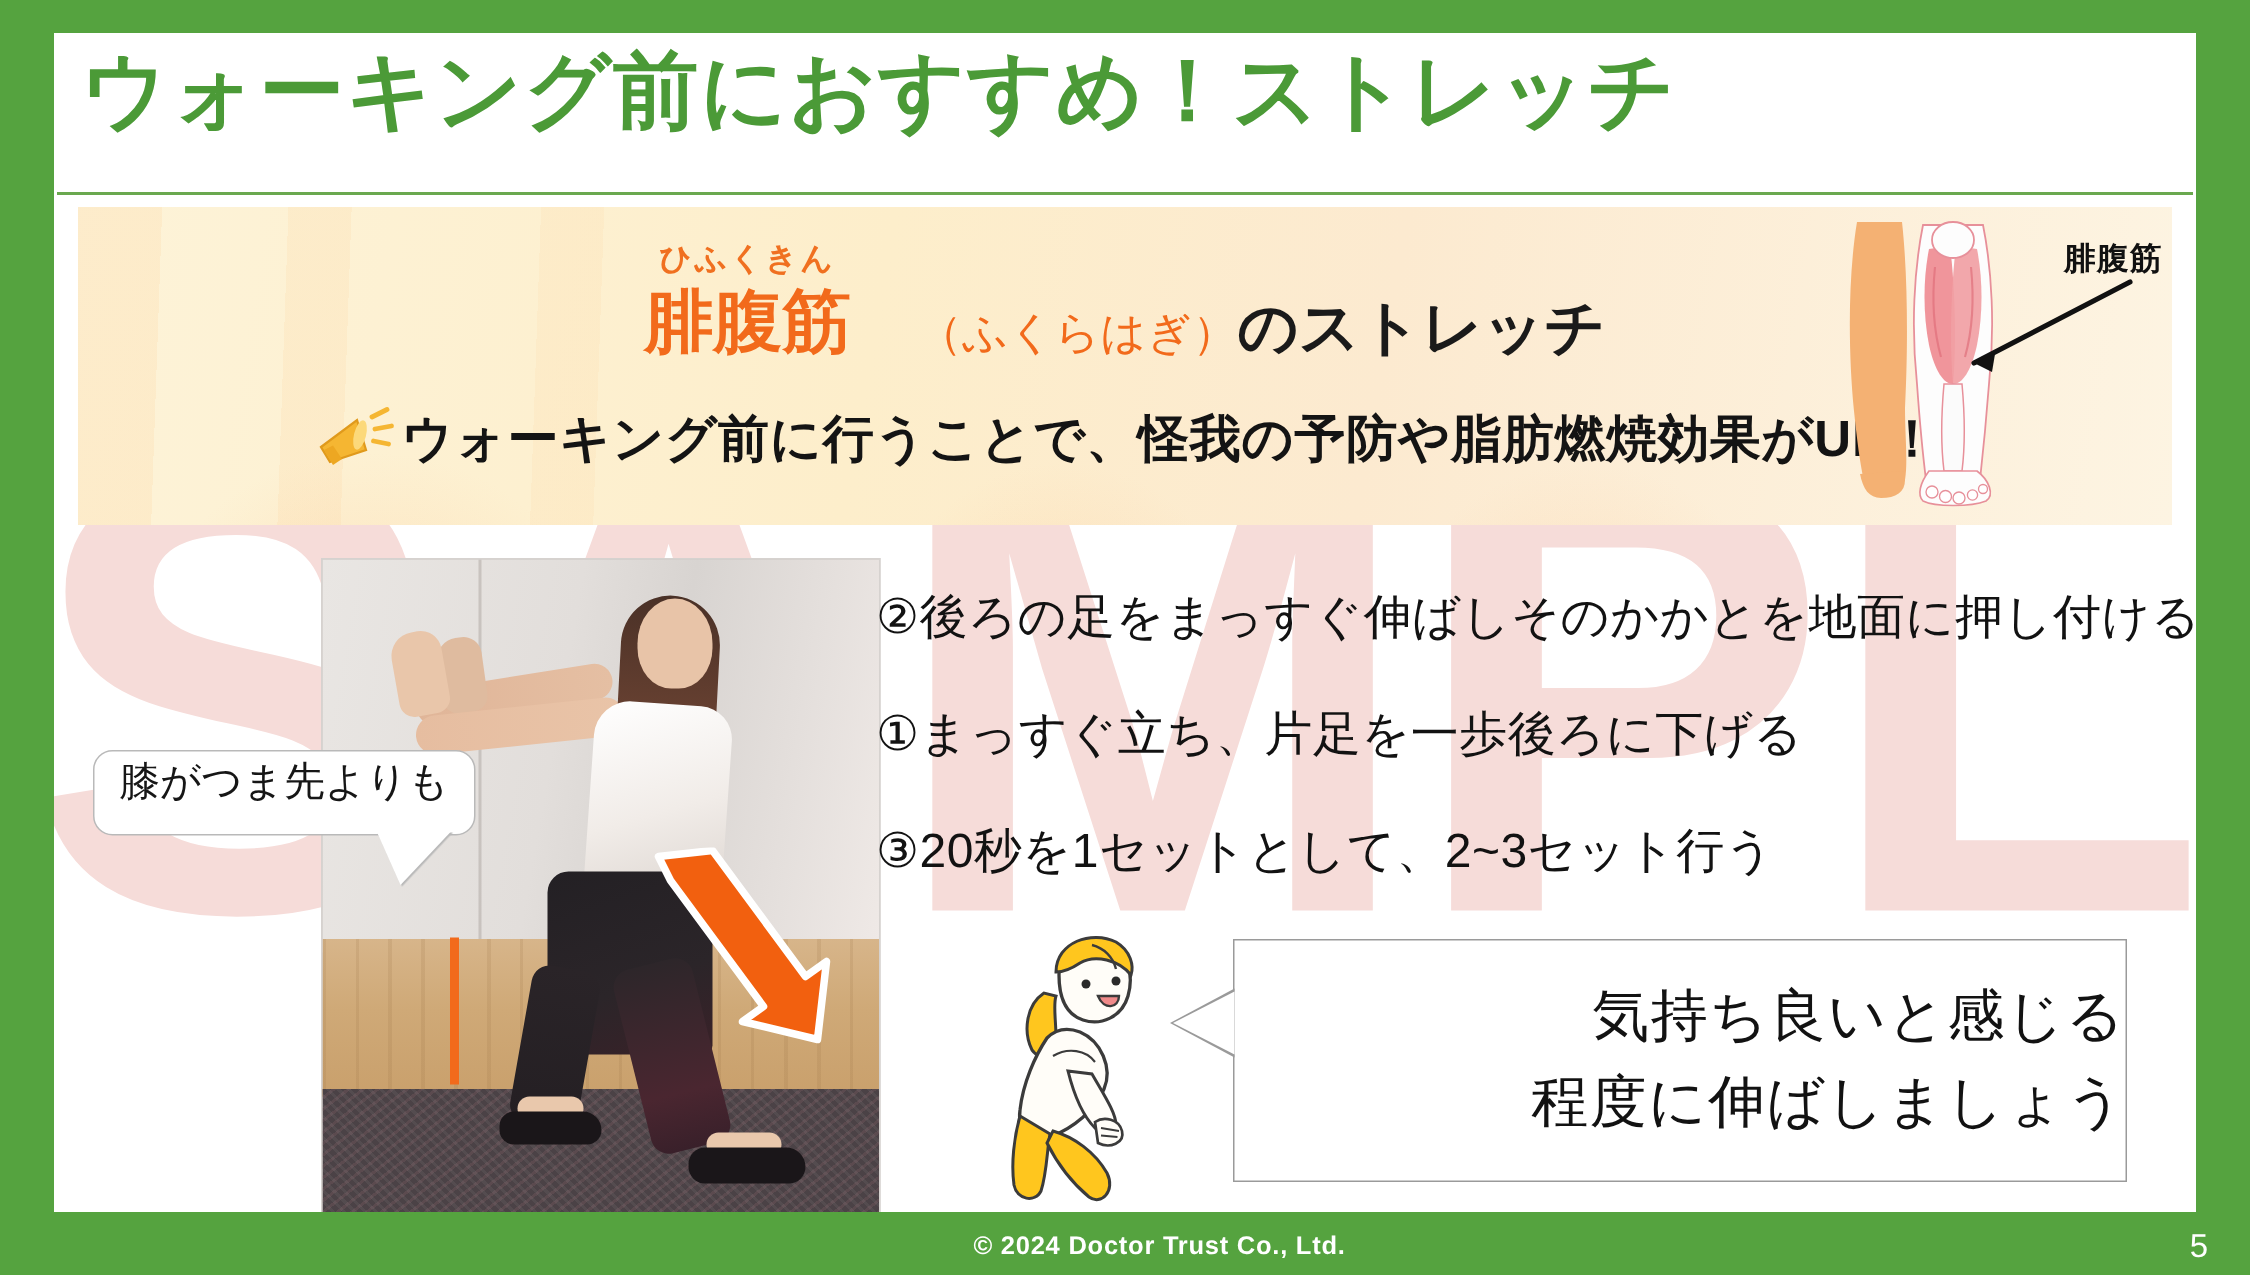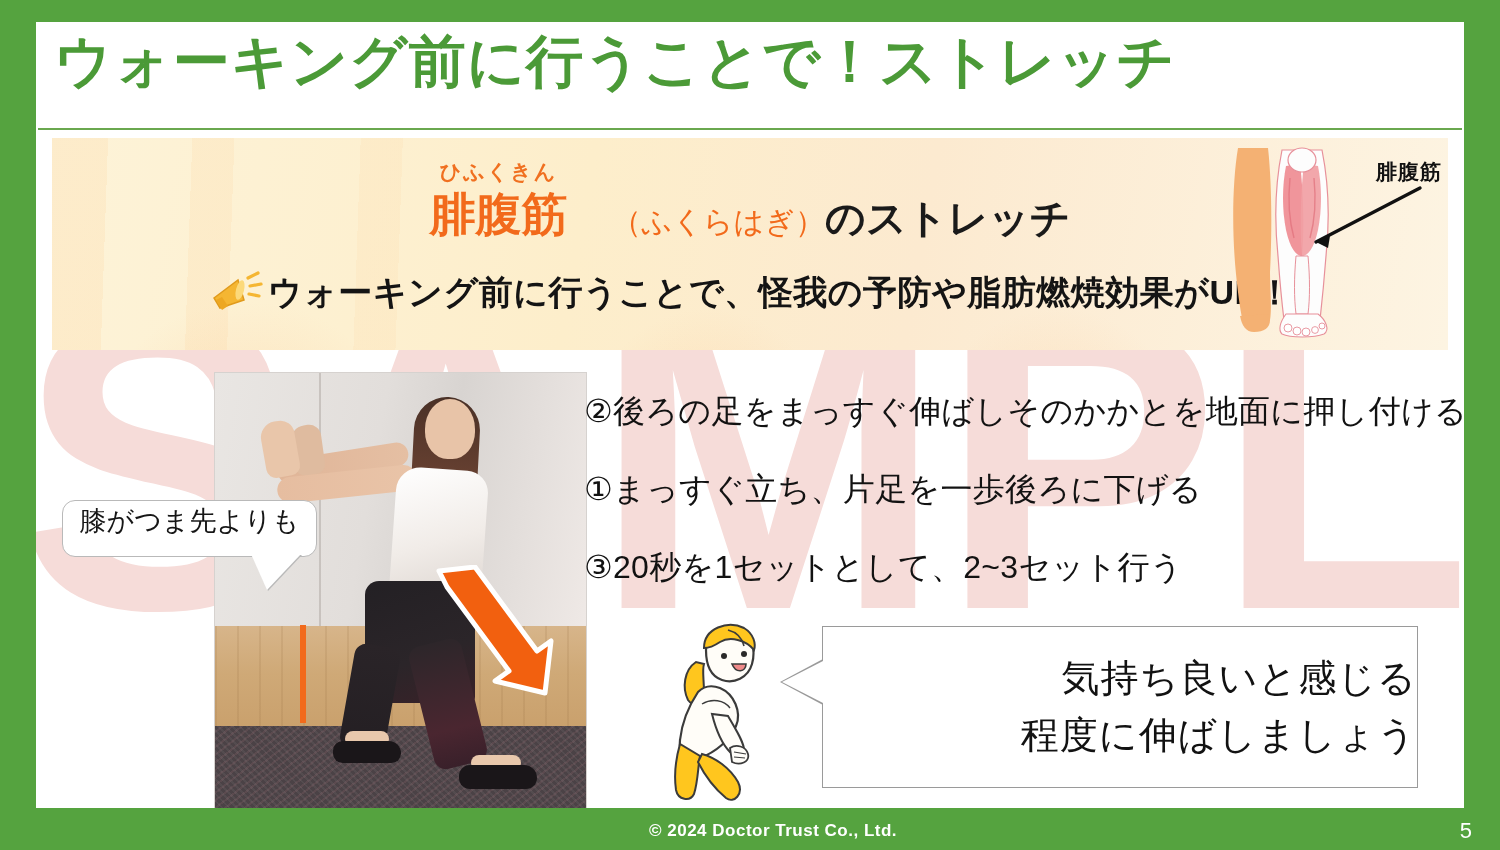--- a/index.html
+++ b/index.html
@@ -268,21 +268,21 @@
 </head>
 <body>
 
 <div id="slide">
 
   <div id="page">
 
     <div id="watermark">SAMPLE</div>
 
     <div id="title-area">
-      <div id="page-title">ウォーキング前に行うことで！ストレッチ</div>
+      <div id="page-title">ウォーキング前におすすめ！ストレッチ</div>
       <div id="title-rule"></div>
     </div>
 
     <div id="banner">
 
       <div id="heading">
         <span class="ruby-block">
           <span class="ruby">ひふくきん</span>
           <span class="h-main">腓腹筋</span>
         </span><span class="h-paren">（ふくらはぎ）</span><span class="h-tail">のストレッチ</span>

